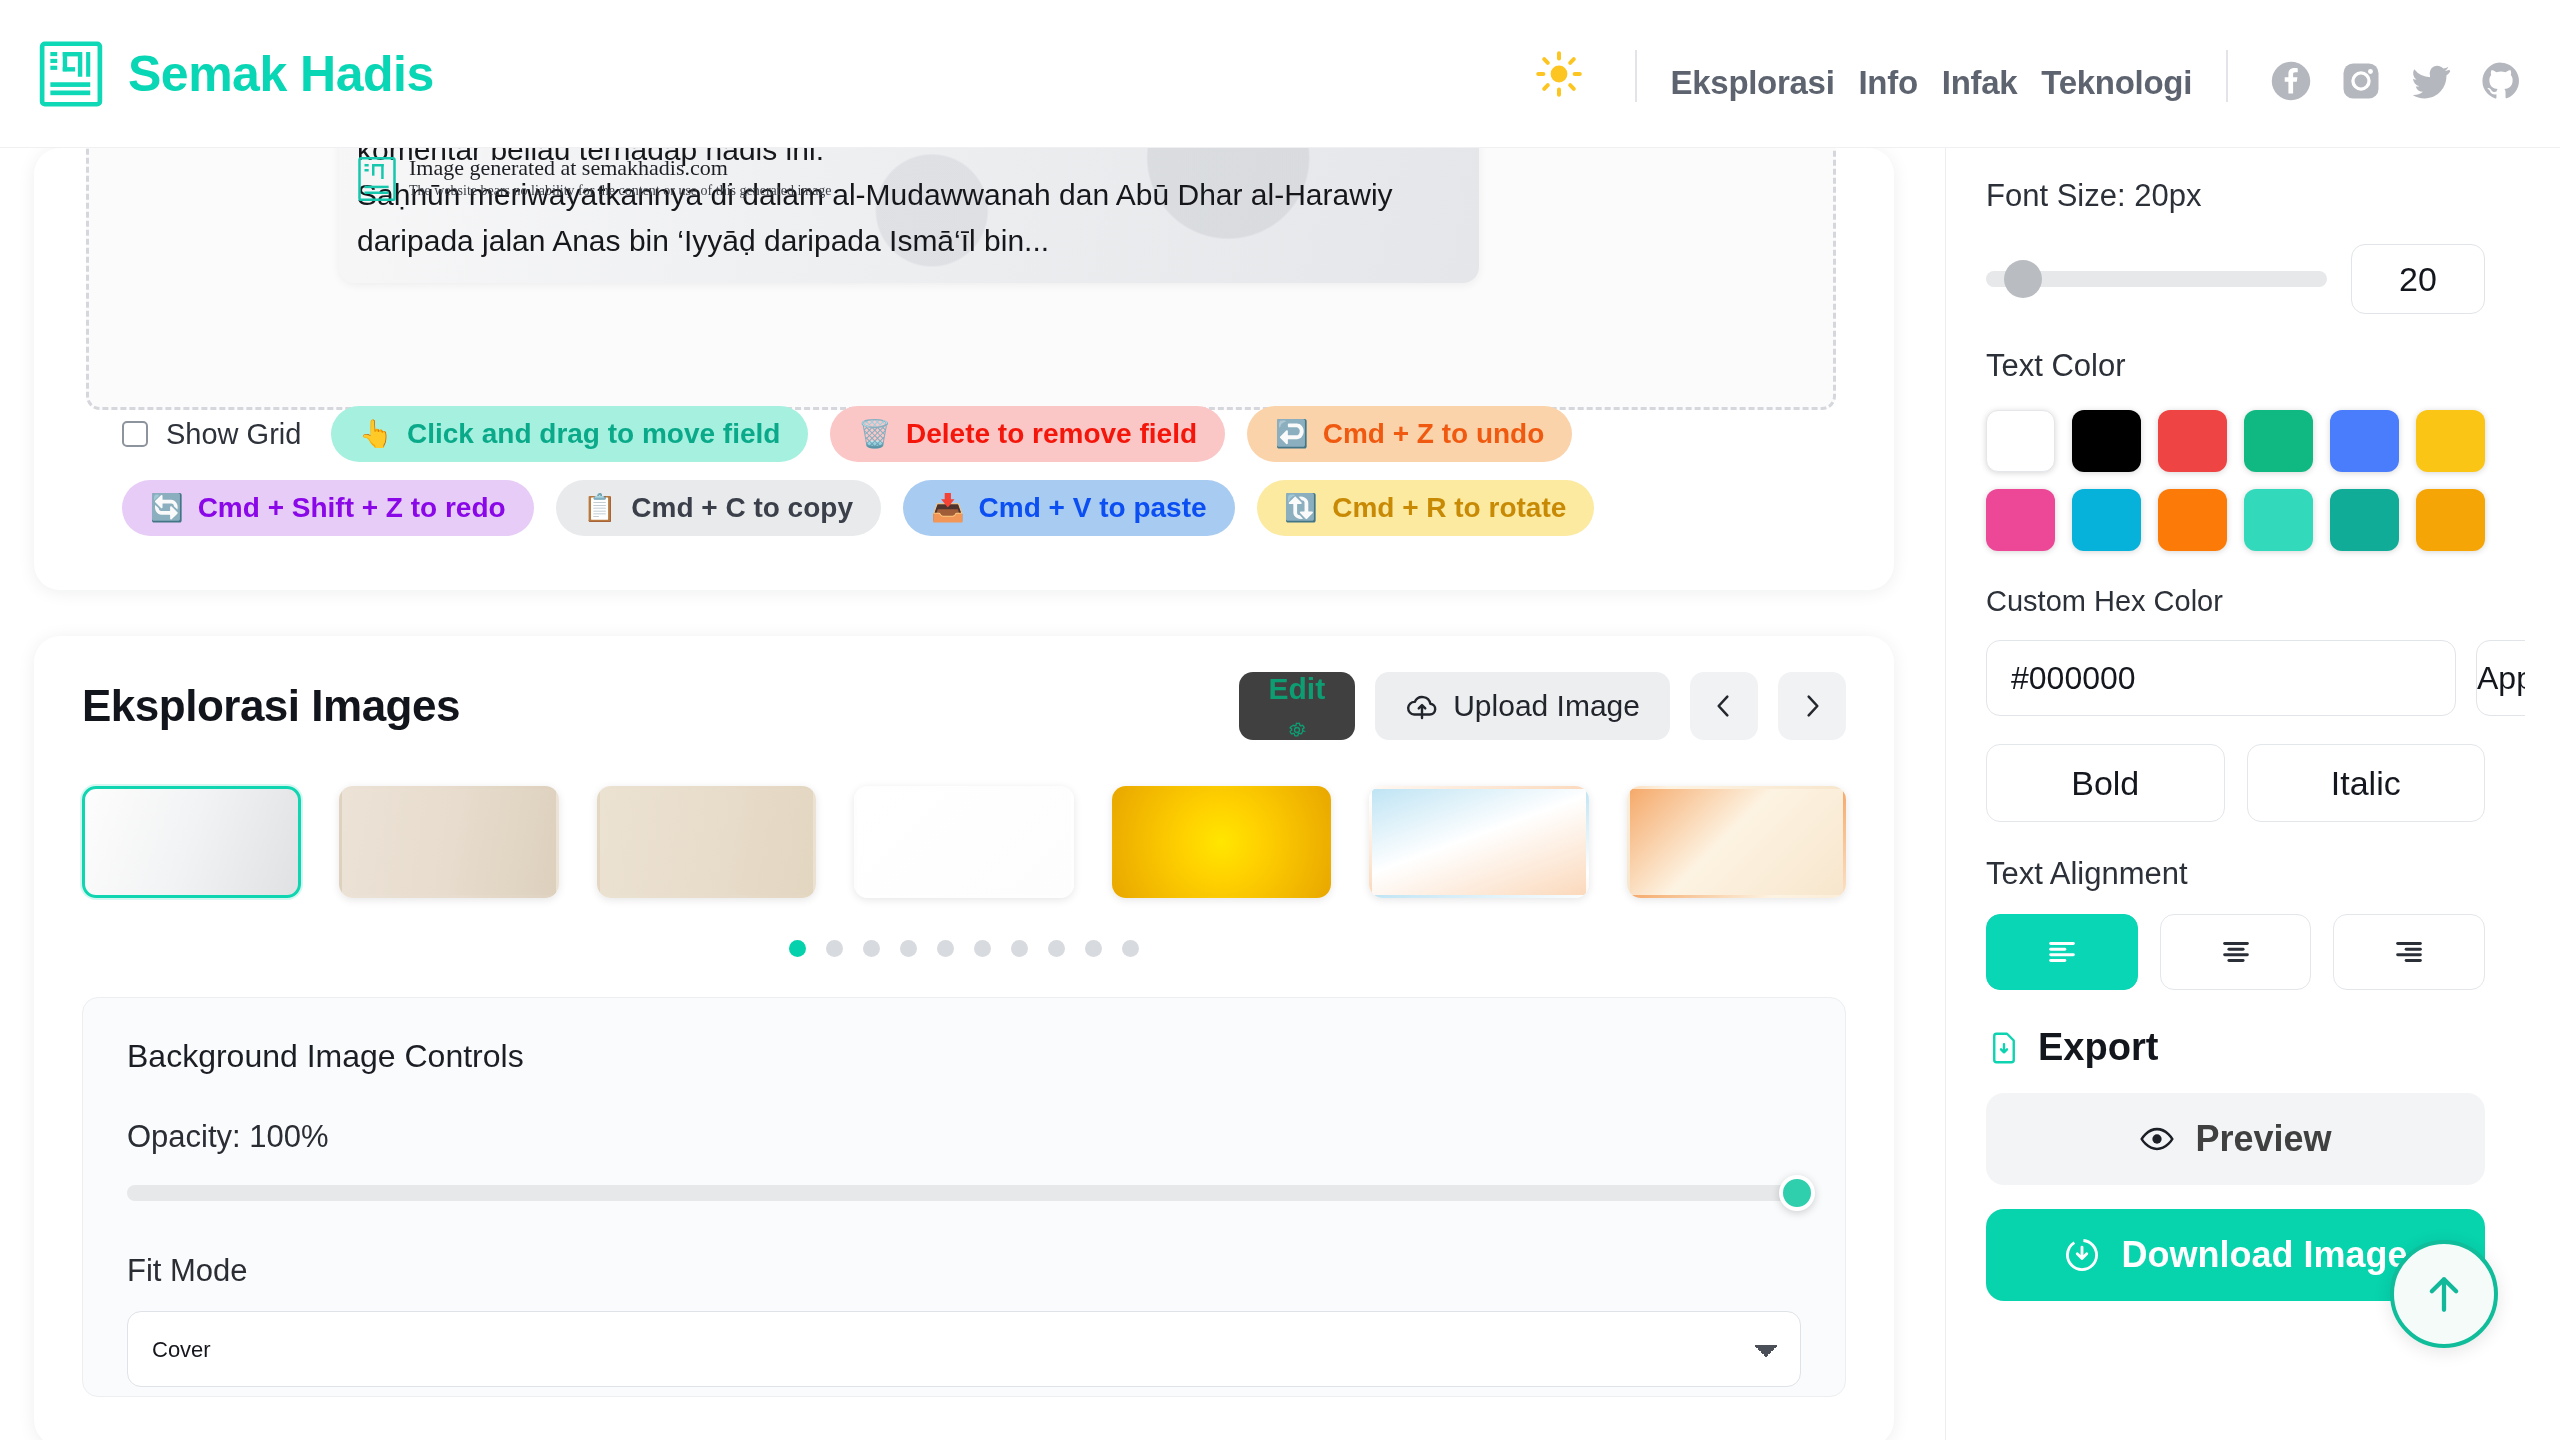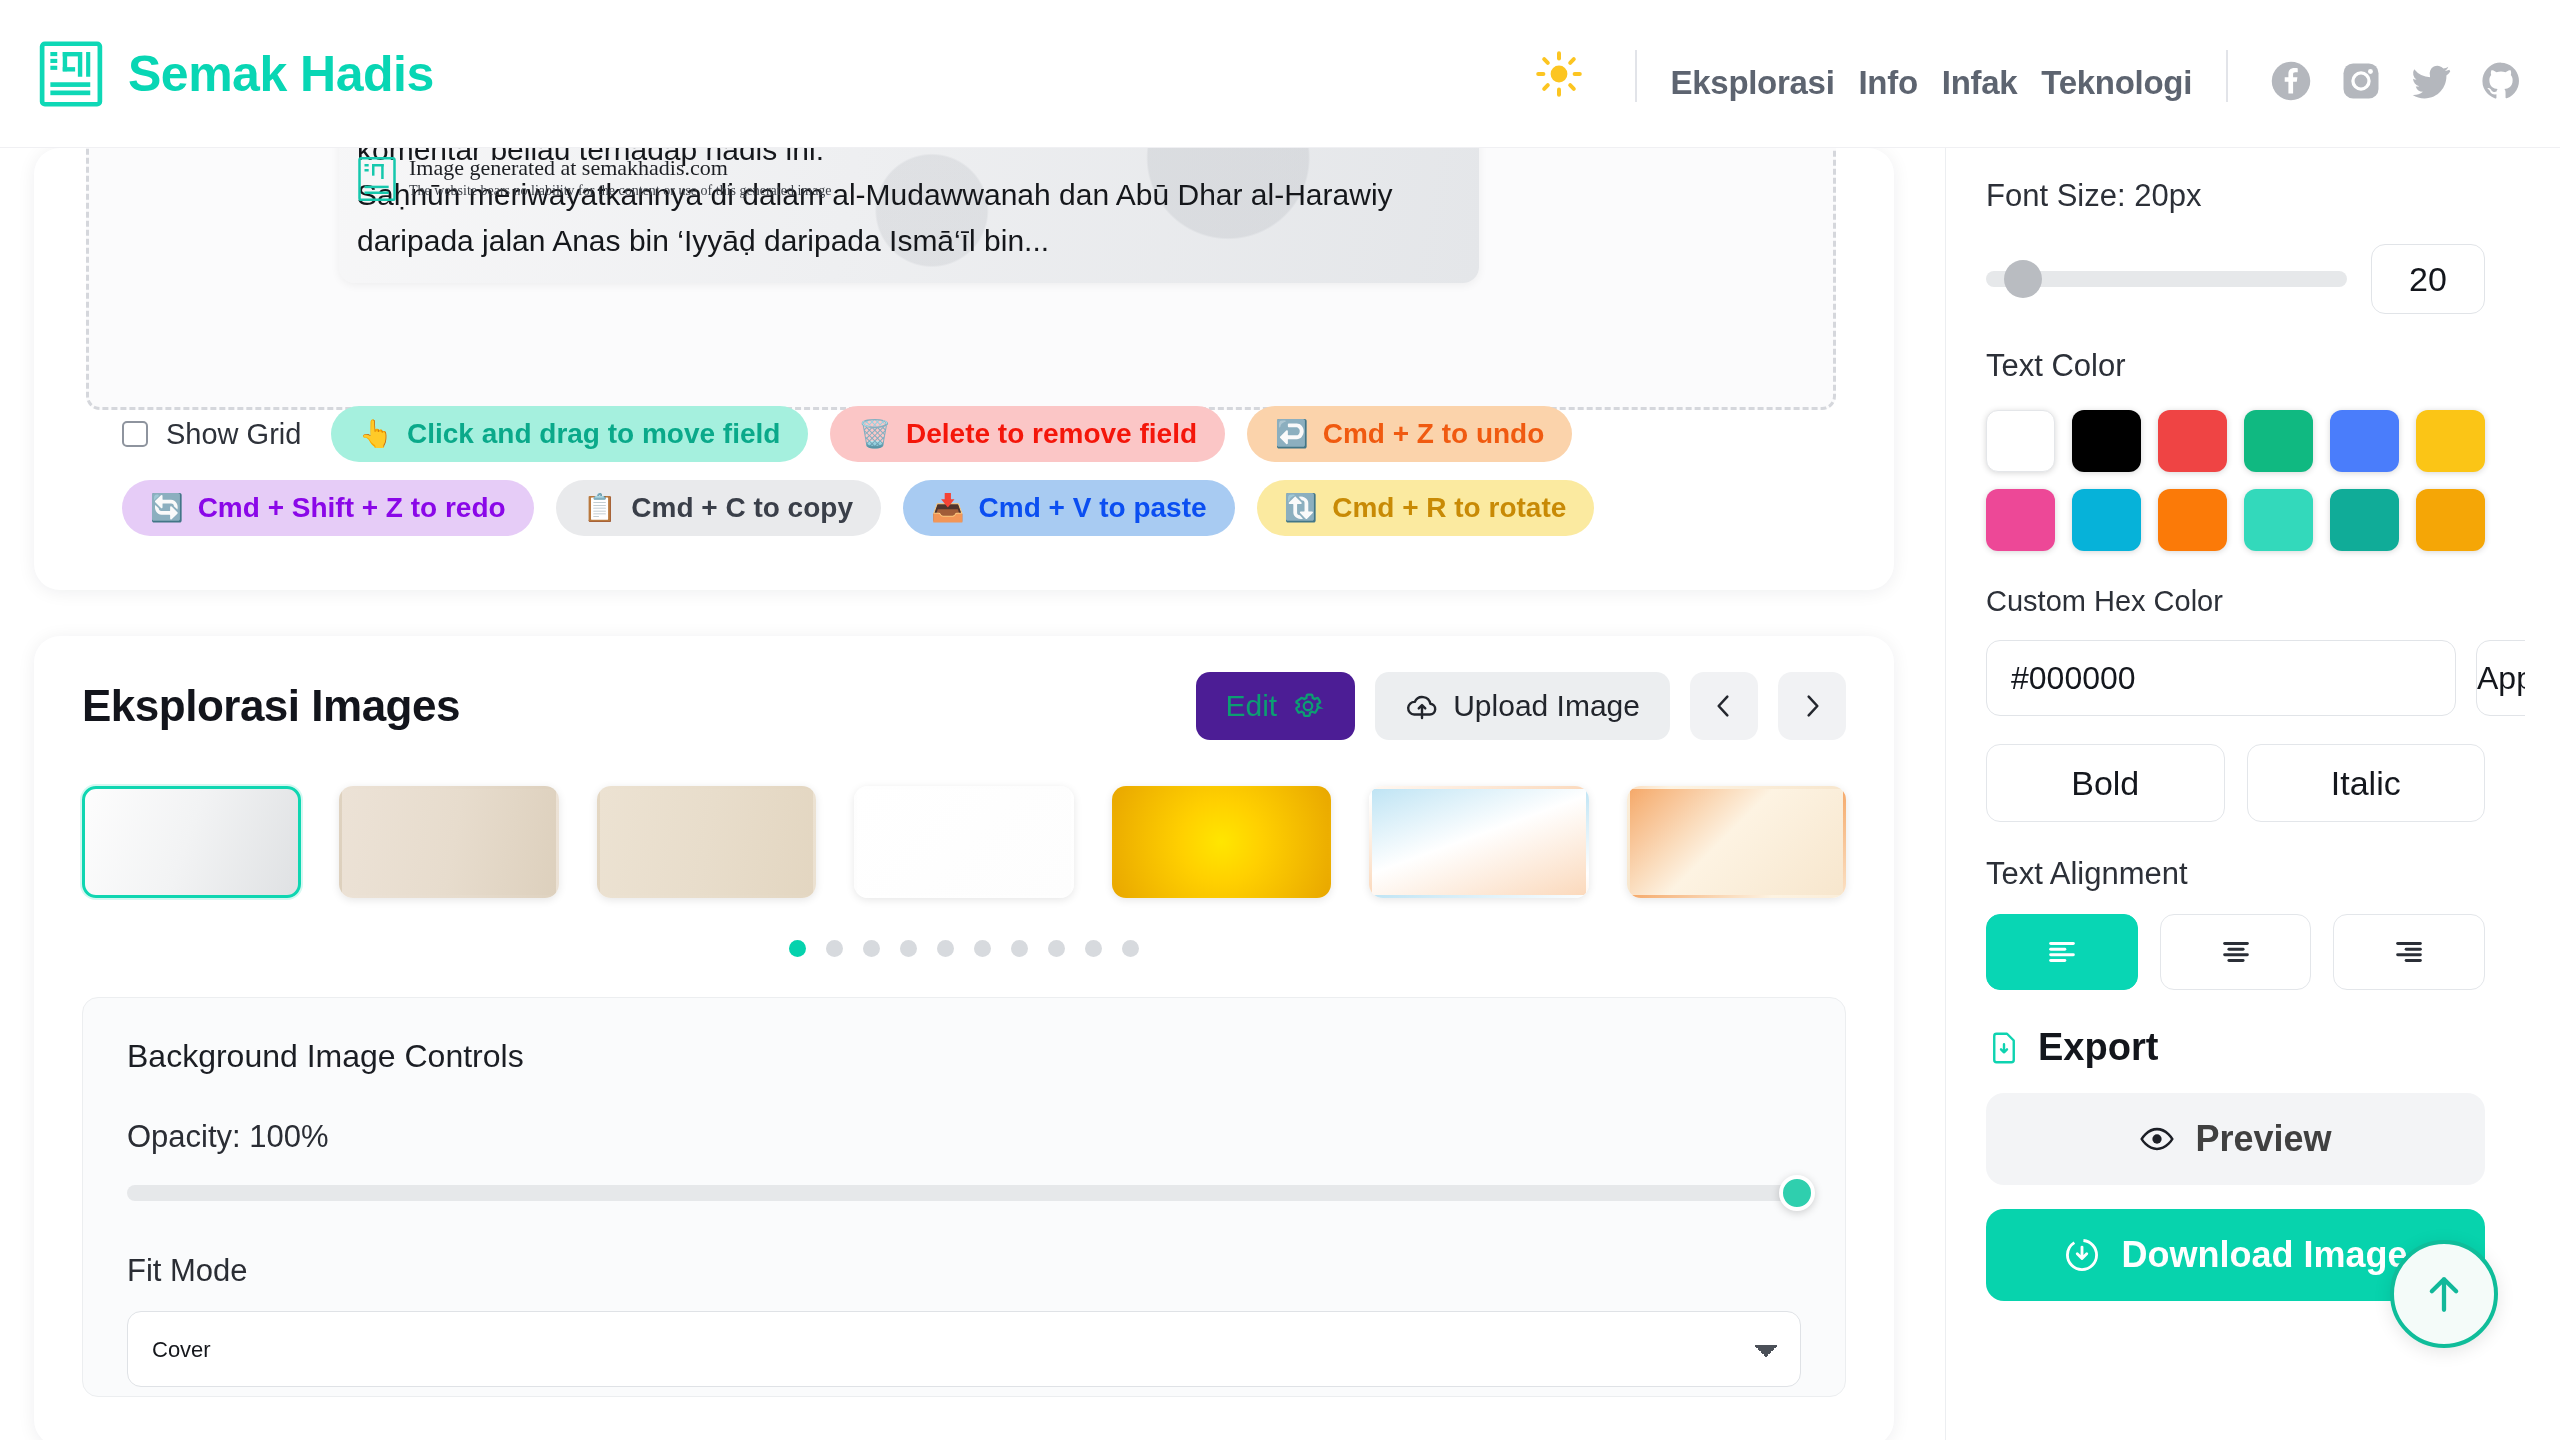--- a/index.html
+++ b/index.html
@@ -107,21 +107,21 @@
   }
   .bg-head { display:flex; align-items:center; justify-content:space-between; }
   .bg-title { font-size:44px; font-weight:700; color:#13151c; letter-spacing:-0.5px; }
   .bg-actions { display:flex; align-items:center; gap:20px; }
   .btn-soft {
     display:flex; align-items:center; justify-content:center; gap:14px;
     height:68px; padding:0 30px; border-radius:14px;
     background:#eceef0; border:none; cursor:pointer;
     font-size:30px; color:#22252c; white-space:nowrap;
   }
-  .btn-edit { background:#4c1d95; color:#0c9e72; font-weight:400; }
+  .btn-edit { background:#404040; color:#0c9e72; font-weight:700;flex-direction:column; }
   .btn-sq {
     width:68px; height:68px; border-radius:14px; background:#f1f2f4;
     display:flex; align-items:center; justify-content:center; cursor:pointer; border:none;
   }
   .thumbs { display:flex; gap:38px; margin-top:46px; }
   .thumb {
     width:226px; height:112px; border-radius:14px; cursor:pointer;
     box-shadow:0 2px 8px rgba(0,0,0,.10); position:relative; overflow:hidden;
     border:3px solid transparent;
   }
@@ -156,21 +156,21 @@
 
   
   .r-label { font-size:31px; color:#2c3038; }
   .size-row { display:flex; align-items:center; gap:24px; margin-top:30px; }
   .size-track { flex:1; height:16px; border-radius:8px; background:#e6e8ea; position:relative; }
   .size-thumb {
     position:absolute; left:18px; top:-11px; width:38px; height:38px; border-radius:50%;
     background:#b9bcc1; cursor:pointer;
   }
   .size-input {
-    width:114px; height:70px; border:1px solid #e1e4e8; border-radius:14px; background:#fff;
+    width:134px; height:70px; border:1px solid #e1e4e8; border-radius:14px; background:#fff;
     text-align:center; font-size:34px; color:#13161c;
     font-family:"Liberation Sans", sans-serif;
   }
   .sw-grid { display:grid; grid-template-columns:repeat(6,1fr); gap:17px; margin-top:26px; }
   .sw {
     height:62px; border-radius:12px; cursor:pointer;
     box-shadow:0 1px 6px rgba(0,0,0,.16);
   }
   .hex-row { display:flex; gap:20px; margin-top:22px; }
   .hex-input {

